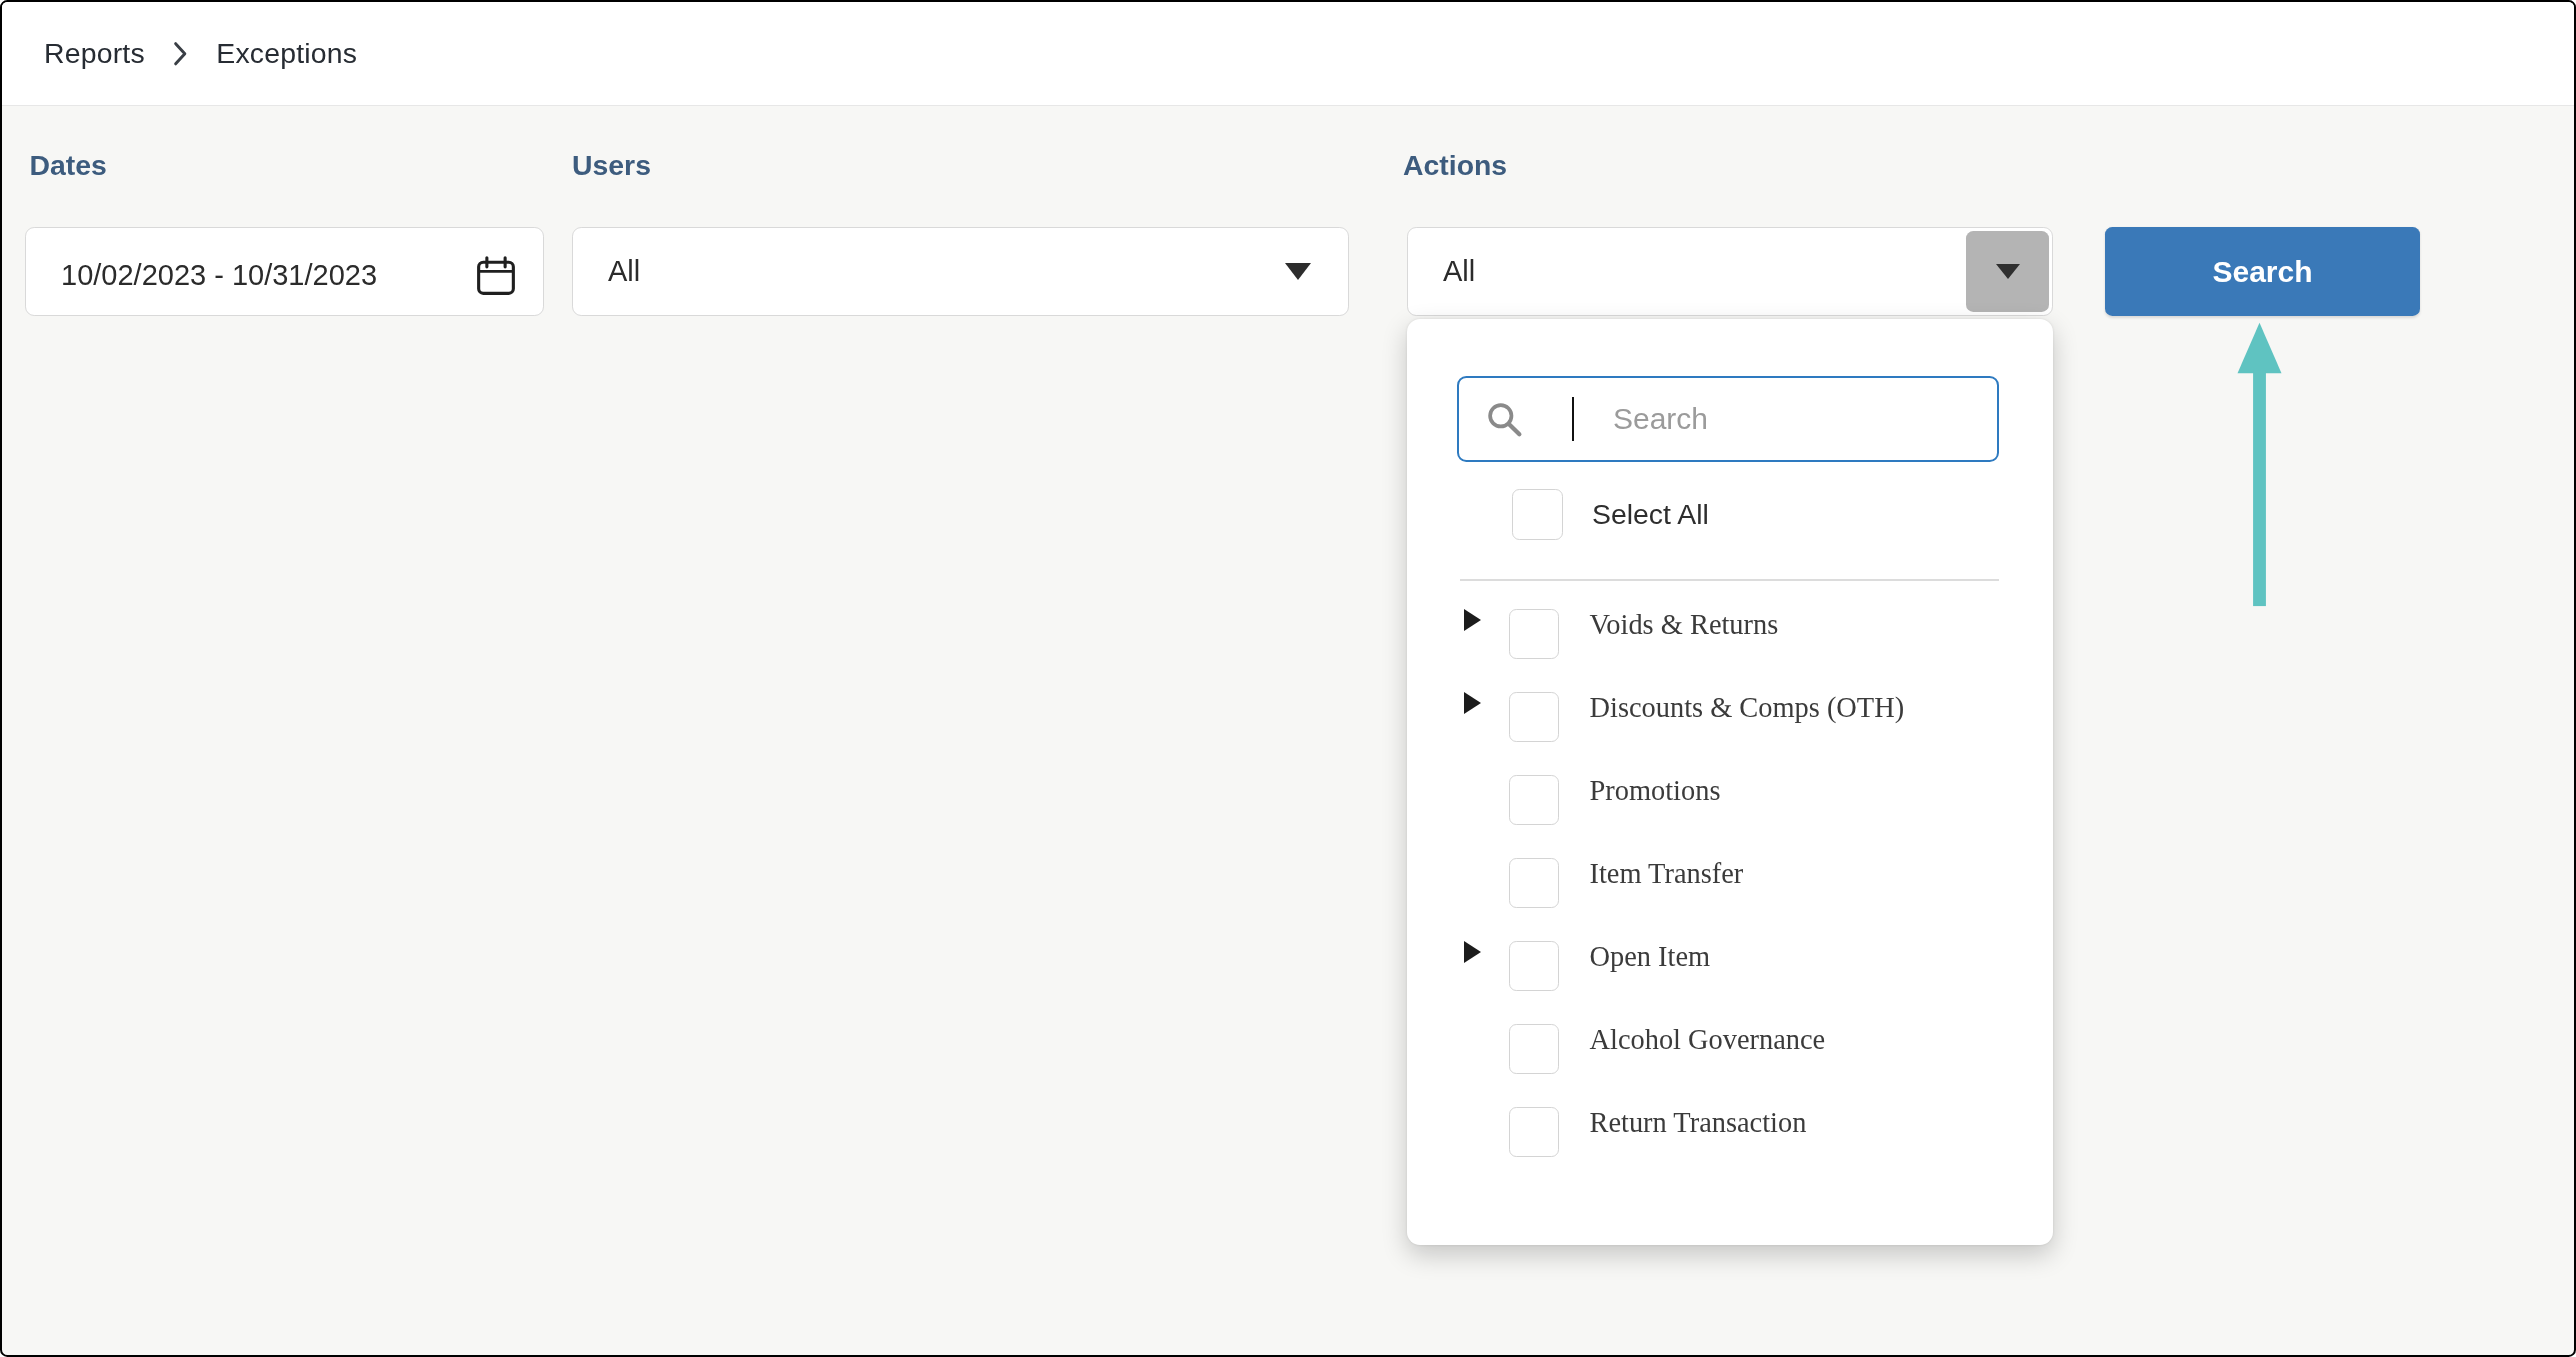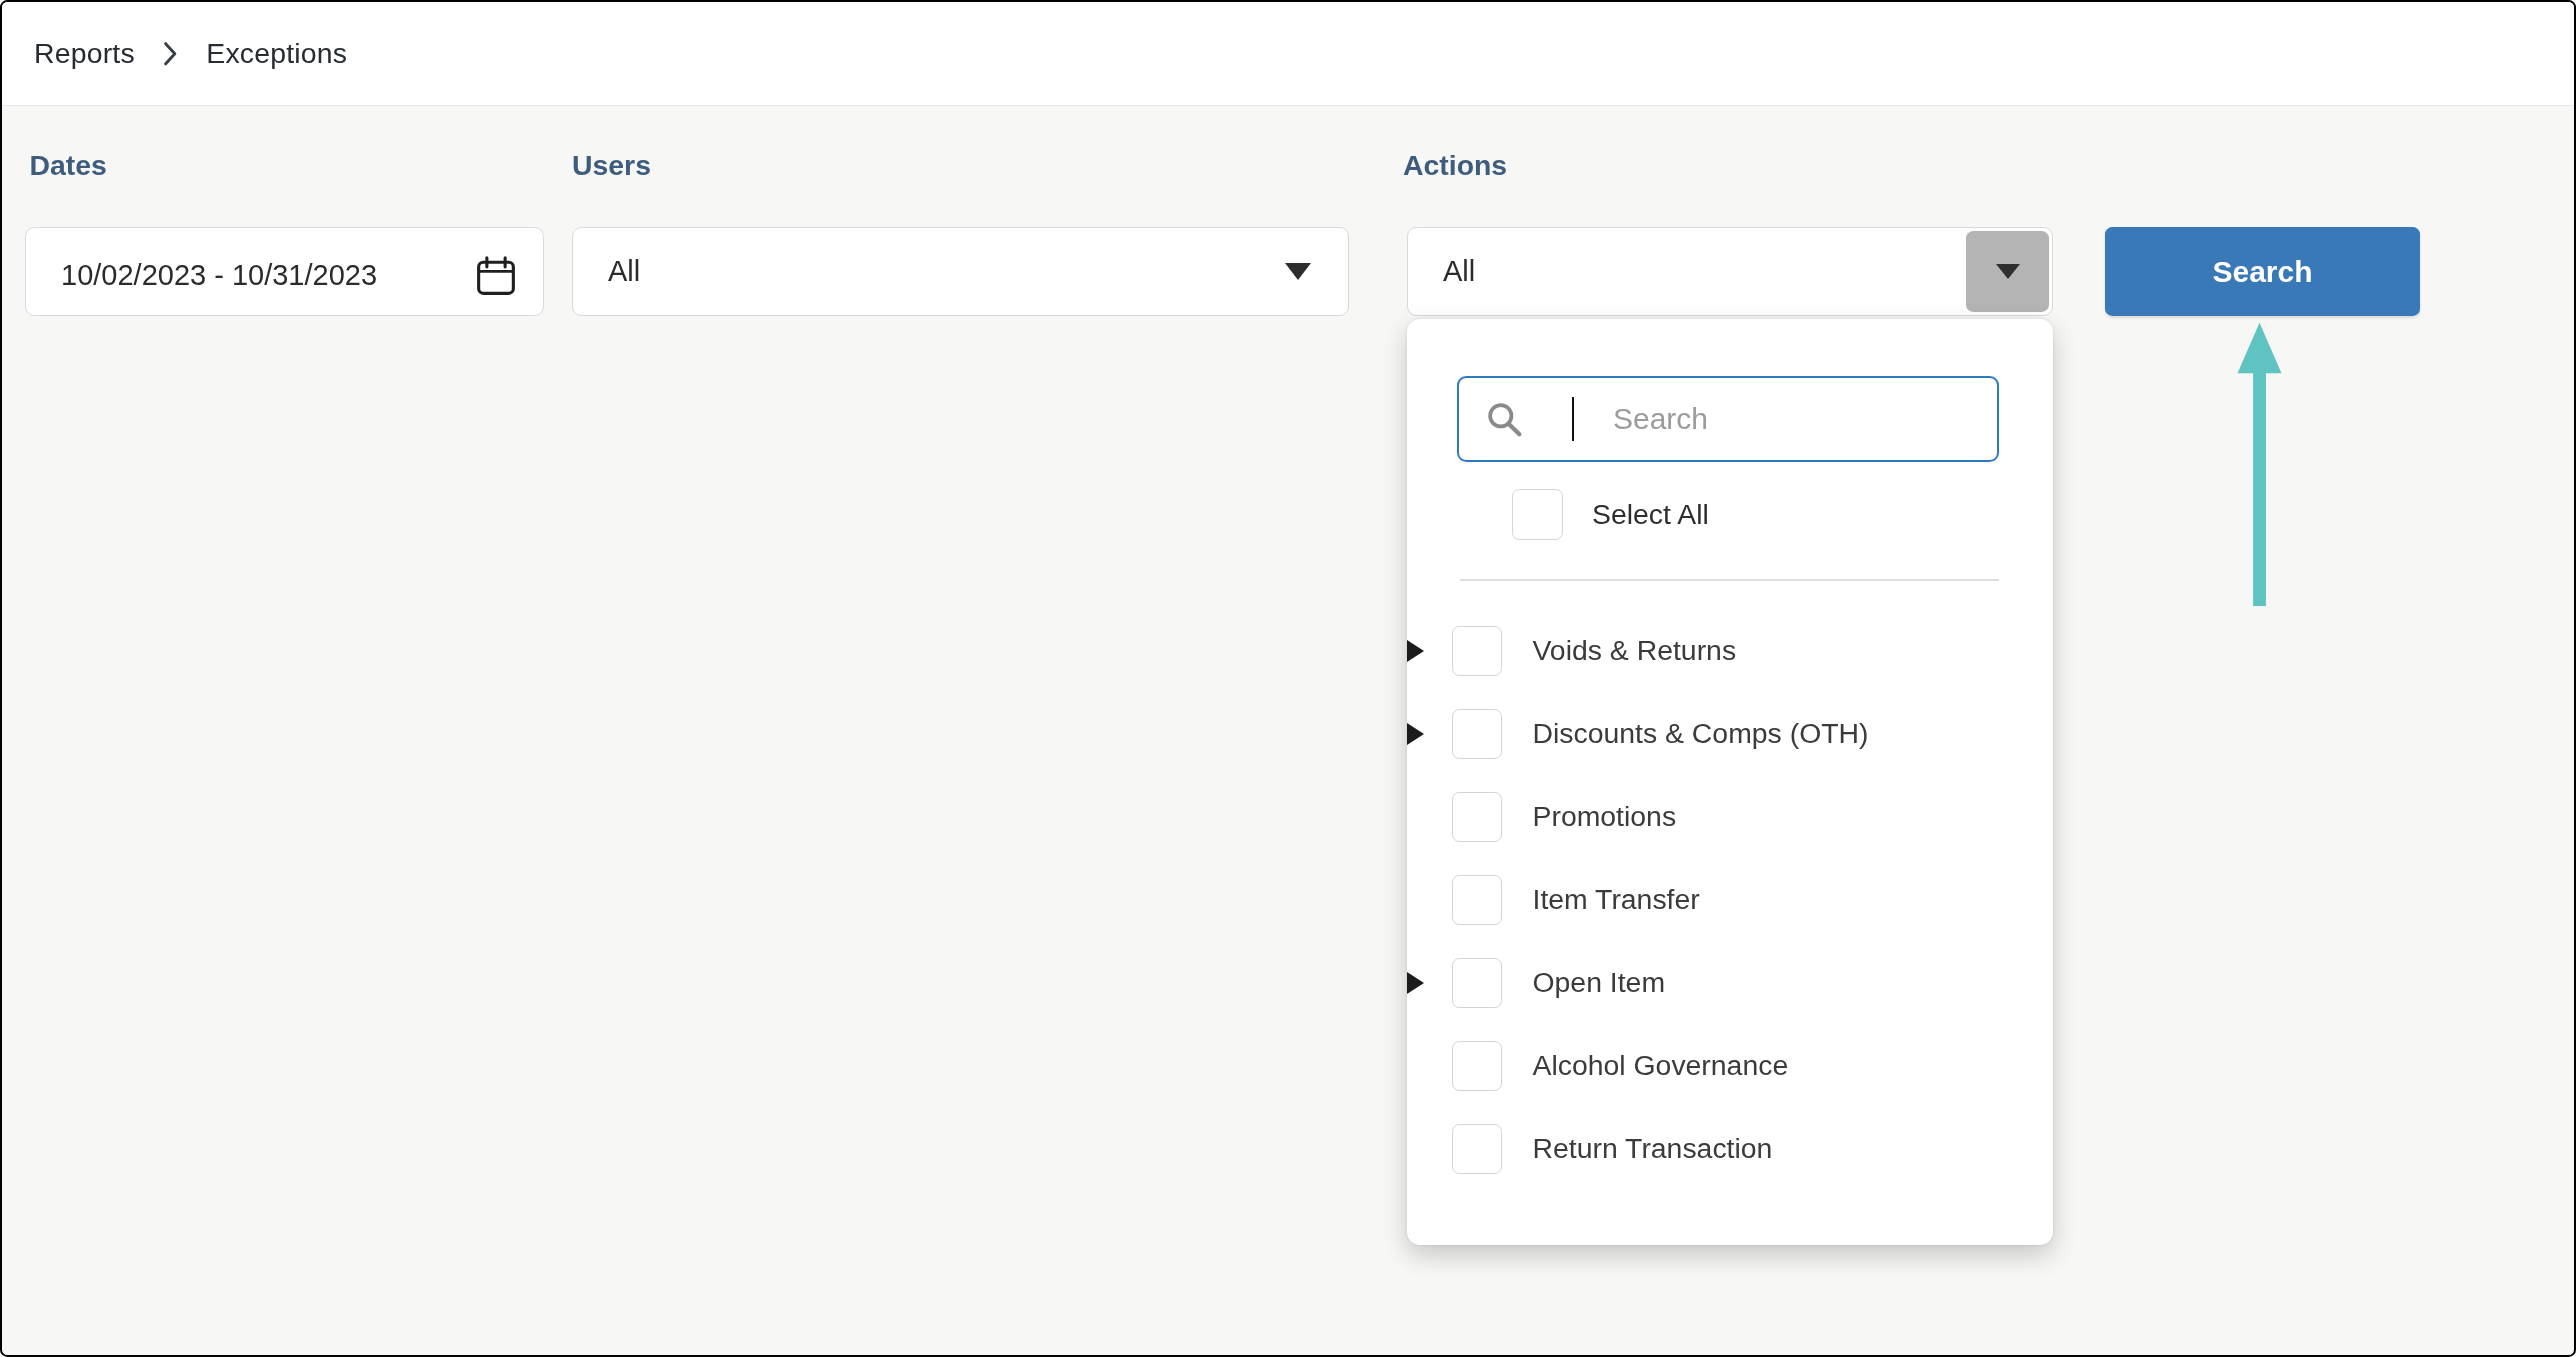--- a/index.html
+++ b/index.html
@@ -14,21 +14,21 @@
     background: #f7f7f5;
     overflow: hidden;
   }
 
   
   .header {
     position: absolute; top: 0; left: 0; right: 0; height: 104px;
     background: #ffffff;
     border-bottom: 1.8px solid #e7e7e7;
     display: flex; align-items: center;
-    padding-left: 32px; gap: 27.5px;
+    padding-left: 42px; gap: 27.5px;
   }
   .crumb { font-size: 28.4px; color: #272c33; letter-spacing: 0.2px; }
   .crumb-sep { display: flex; align-items: center; }
 
   
   .filter-label {
     position: absolute; top: 147px;
     font-size: 28.4px; font-weight: bold; color: #3d5c7e;
   }
   .lbl-dates   { left: 27.5px; }
@@ -99,21 +99,21 @@
   }
   .select-all-label { font-size: 28.4px; color: #2e2e2e; }
 
   .panel-divider {
     position: absolute; top: 260px; left: 53px; width: 539px; height: 1.8px;
     background: #dcdcdc;
   }
 
   .dd-items { position: absolute; top: 290px; left: 0; right: 0; }
   .dd-row {
-    height: 83px; display: flex; align-items: center; 
+    height: 83px; display: flex; align-items: flex-start; padding-left: 57px; font-family: Liberation Serif, serif;
   }
   .expander {
     width: 0; height: 0;
     border-top: 11px solid transparent;
     border-bottom: 11px solid transparent;
     border-left: 17.4px solid #1c1c1c;
     margin-right: 27.5px; flex: 0 0 auto; cursor: pointer;
   }
   .dd-row .checkbox { width: 50px; height: 50px; margin-right: 31px; }
   .dd-item-label { font-size: 28.4px; color: #3b3b3b; }

